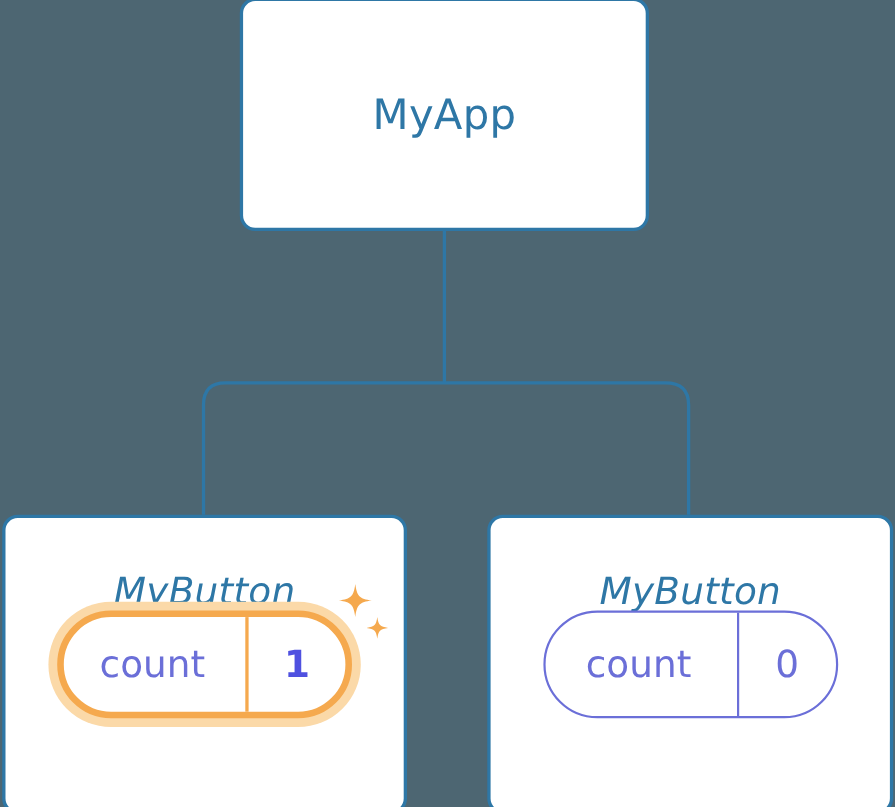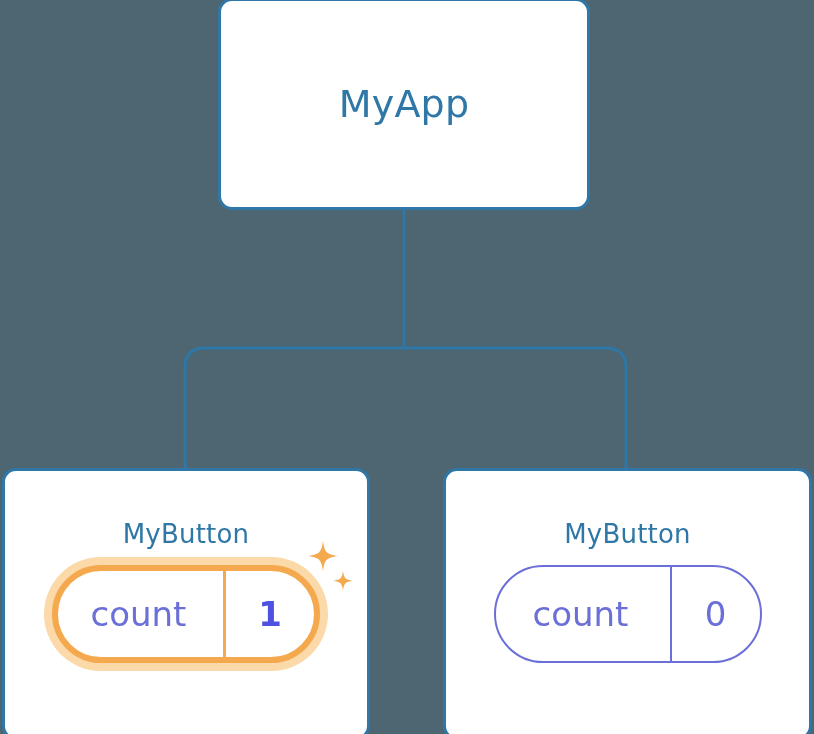--- a/index.html
+++ b/index.html
@@ -60,36 +60,36 @@
   .node-child {
     top: 468px;
     height: 272px;
     border-radius: 14px;
     display: flex;
     flex-direction: column;
     align-items: center;
   }
   .node-child .node-title {
     margin-top: 50px;
-    font-size: 26px;
+    font-size: 34px;
+    font-style: italic;
   }
 
   #child-left {
     left: 2px;
     width: 368px;
   }
   #child-right {
     left: 443px;
     width: 369px;
   }
 
   
   .pill-wrap {
     position: relative;
-    margin-top: 18px;
     display: flex;
     align-items: flex-start;
     justify-content: center;
   }
 
   .pill {
     display: flex;
     align-items: stretch;
     box-sizing: border-box;
     background: #ffffff;

